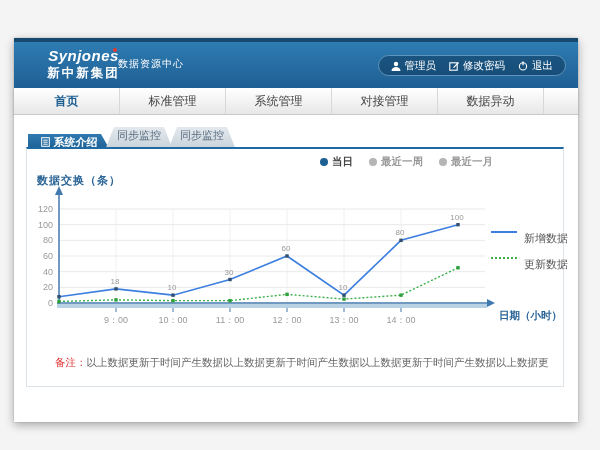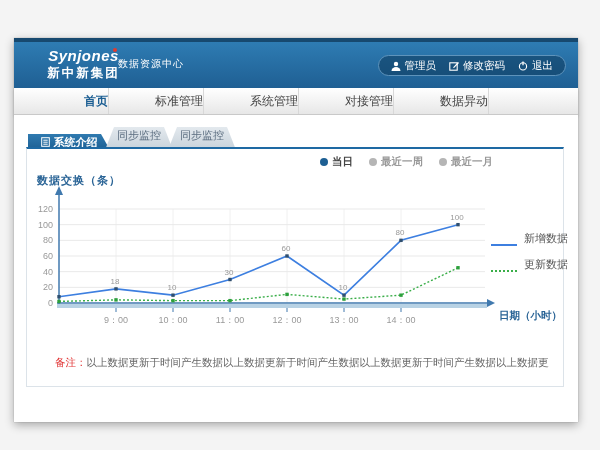--- a/index.html
+++ b/index.html
@@ -17,21 +17,21 @@
   .brand-dot { position:absolute; top:1px; right:14px; width:4px; height:4px; border-radius:50%; background:#e23a2e; }
   .brand-cn { font-size:12.5px; font-weight:bold; letter-spacing:2px; margin-top:1px; }
   .app-title { position:absolute; left:104px; top:15px; font-size:10px; letter-spacing:1px; }
   .userbox { position:absolute; right:12px; top:13px; height:21px; display:flex; align-items:center; gap:13px;
     padding:2px 12px; background:rgba(12,58,92,.55); border:1px solid #5e93bb; border-radius:11px; font-size:10.5px; }
   .userbox .uitem { display:flex; align-items:center; gap:4px; cursor:pointer; white-space:nowrap; }
   .uicon { display:inline-block; width:10px; height:10px; }
   
   .navbar { height:27px; background:linear-gradient(#ffffff,#e7e7e7); border-bottom:1px solid #c9c9c9;
     box-shadow:0 2px 3px rgba(0,0,0,.10); display:flex; }
-  .nav-item { width:95px; text-align:right; line-height:26px; font-size:12px; color:#444;
+  .nav-item { width:106px; text-align:center; line-height:26px; font-size:12px; color:#444;
     border-right:1px solid #d8d8d8; cursor:pointer; }
   .nav-item.active { color:#1d5f93; font-weight:bold; }
   
   .content { position:absolute; top:77px; left:0; right:0; bottom:0; background:#fff; }
   .tabs { position:absolute; left:14px; top:12px; display:flex; align-items:flex-end; }
   .tab { cursor:pointer; font-size:11px; text-align:center; }
   .tab.active { height:16px; width:82px; line-height:20px; color:#fff; font-weight:bold;
     background:linear-gradient(#2f7ab0,#1d5f93);
     clip-path:polygon(0 0,calc(100% - 9px) 0,100% 100%,0 100%);
     display:flex; align-items:center; justify-content:center; gap:4px; }
@@ -42,21 +42,21 @@
     border:1px solid #dce3e9; border-top:2px solid #1e69a3; background:#fff; }
   
   .radios { position:absolute; right:70px; top:6px; display:flex; gap:16px; font-size:10.5px; }
   .radio { display:flex; align-items:center; gap:4px; cursor:pointer; color:#999;font-weight:bold; }
   .radio.sel { color:#444; }
   .rdot { width:8px; height:8px; border-radius:50%; background:#b5b5b5; }
   .radio.sel .rdot { background:#1d5f93; }
   .ylab { position:absolute; left:10px; top:24px; font-size:11px; font-weight:bold; color:#2a6496; letter-spacing:1px; }
   #chart-svg { position:absolute; left:14px; top:36px; overflow:visible; }
   .legend { position:absolute; left:464px; top:82px; font-size:11px; color:#555; }
-  .leg-row { display:flex; align-items:flex-end; gap:7px; margin-bottom:11px; white-space:nowrap; }
+  .leg-row { display:flex; align-items:flex-start; gap:7px; margin-bottom:11px; white-space:nowrap; }
   .leg-line { width:26px; height:0; }
   .leg-line.solid { border-top:2px solid #3d7fe0; }
   .leg-line.dotted { border-top:2px dotted #3aae49; }
   .note { position:absolute; left:28px; right:14px; top:207px; font-size:10.5px; color:#666; white-space:nowrap; overflow:hidden; }
   .note-prefix { color:#e03030; }
   svg text { font-family:"Liberation Sans","DejaVu Sans",sans-serif; }
 </style>
 </head>
 <body>
 

